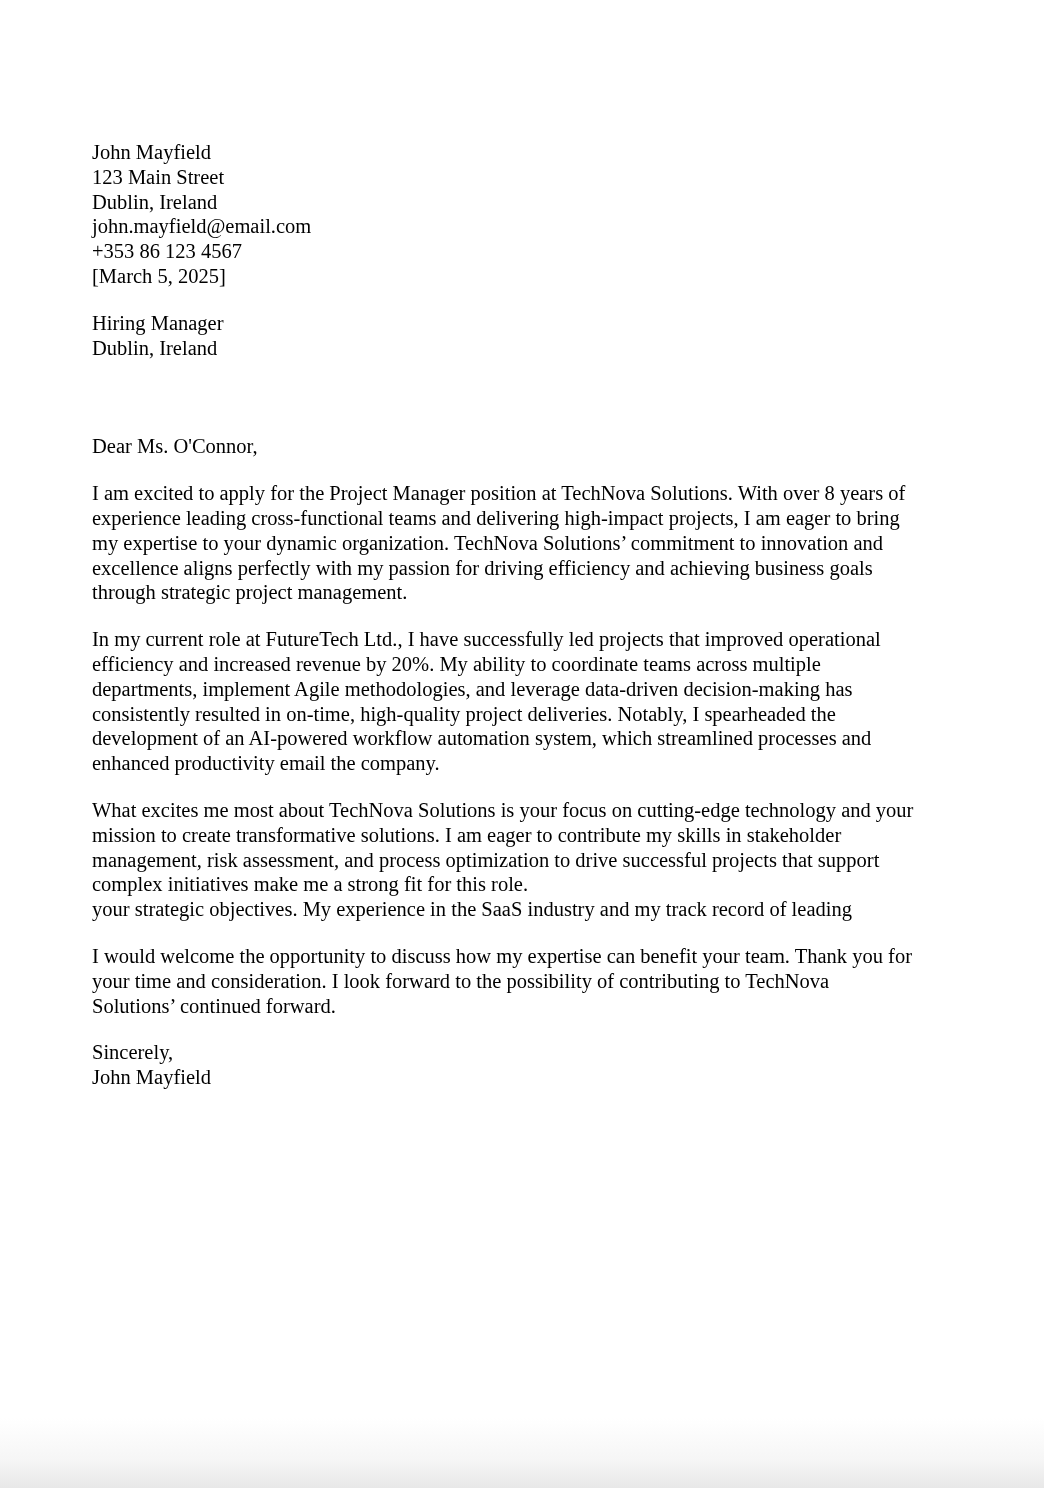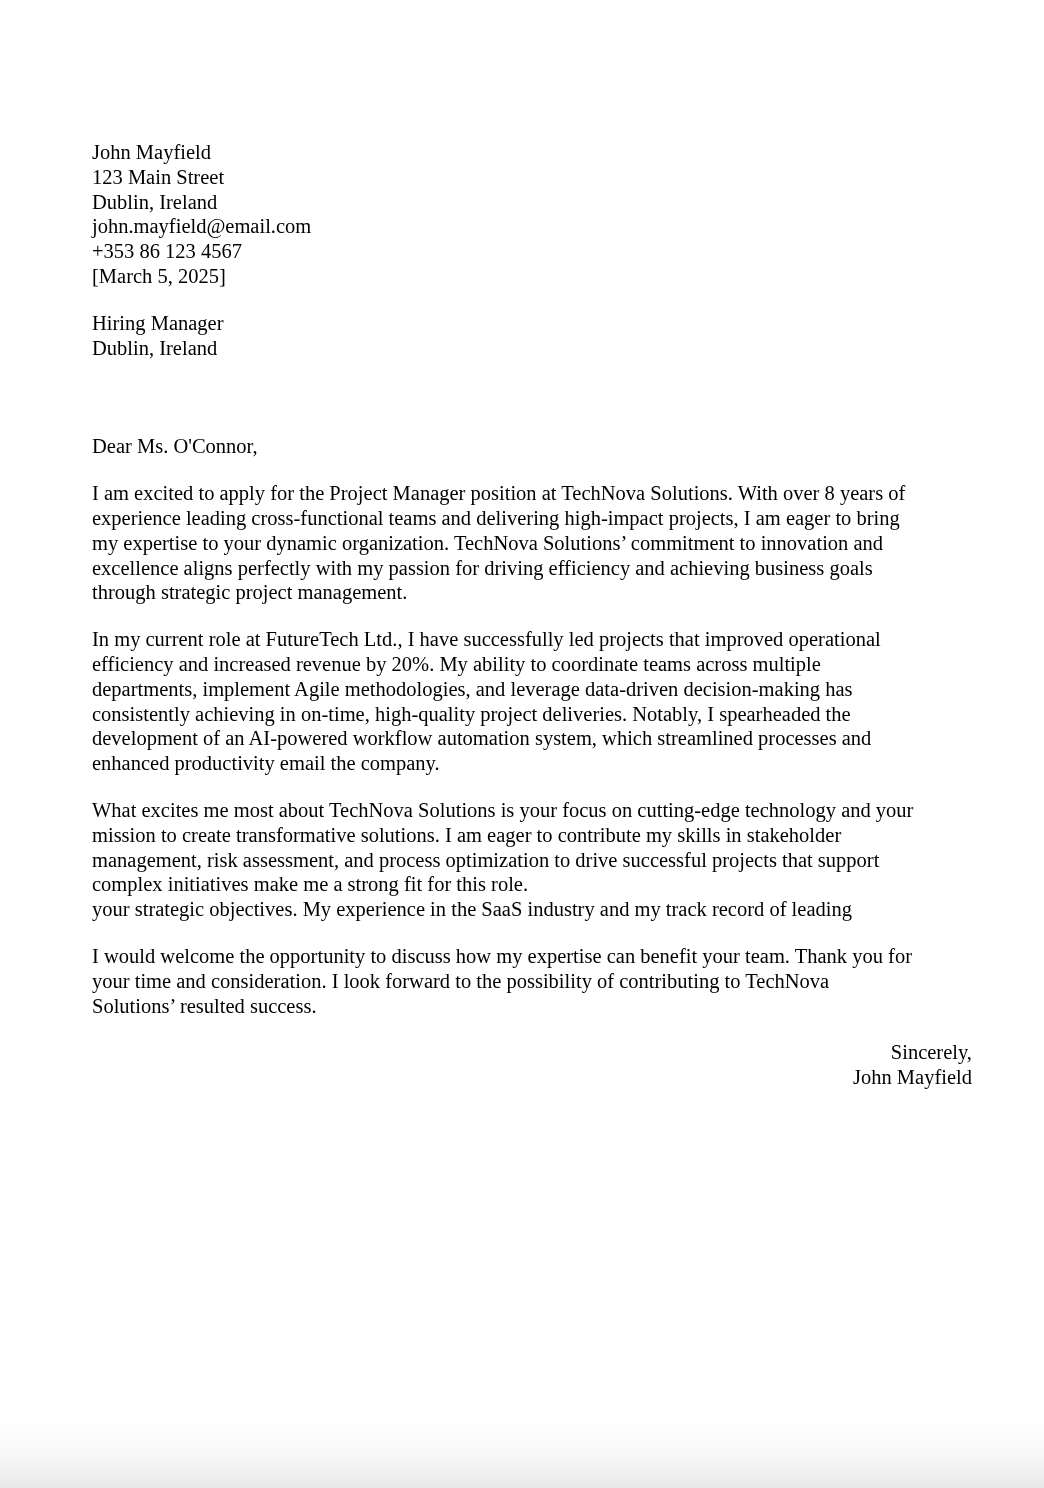--- a/index.html
+++ b/index.html
@@ -24,21 +24,21 @@
       line-height: 24.8px;
       font-family: Liberation Serif, serif;
     }
     .block { margin: 0; }
     .line { display: block; white-space: nowrap; }
     .sender { margin-bottom: 22px; }
     .recipient { margin-bottom: 0; }
     .salutation { margin-top: 74px; margin-bottom: 22px; }
     .para { margin: 0 0 22px 0; }
     .para .line { white-space: nowrap; }
-    .closing { margin-top: 12px; text-align: right; }
+    .closing { margin-top: 12px; }
     .bottom-fade {
       position: absolute;
       left: 0; right: 0; bottom: 0;
       height: 70px;
       background: linear-gradient(to bottom, rgba(255,255,255,0) 0%, #f6f6f6 60%, #e8e8e8 100%);
     }
   </style>
 </head>
 <body>
 
@@ -67,37 +67,37 @@
     <span class="line">experience leading cross-functional teams and delivering high-impact projects, I am eager to bring</span>
     <span class="line">my expertise to your dynamic organization. TechNova Solutions’ commitment to innovation and</span>
     <span class="line">excellence aligns perfectly with my passion for driving efficiency and achieving business goals</span>
     <span class="line">through strategic project management.</span>
   </div>
 
   <div class="para">
     <span class="line">In my current role at FutureTech Ltd., I have successfully led projects that improved operational</span>
     <span class="line">efficiency and increased revenue by 20%. My ability to coordinate teams across multiple</span>
     <span class="line">departments, implement Agile methodologies, and leverage data-driven decision-making has</span>
-    <span class="line">consistently achieving in on-time, high-quality project deliveries. Notably, I spearheaded the</span>
+    <span class="line">consistently resulted in on-time, high-quality project deliveries. Notably, I spearheaded the</span>
     <span class="line">development of an AI-powered workflow automation system, which streamlined processes and</span>
     <span class="line">enhanced productivity email the company.</span>
   </div>
 
   <div class="para">
     <span class="line">What excites me most about TechNova Solutions is your focus on cutting-edge technology and your</span>
     <span class="line">mission to create transformative solutions. I am eager to contribute my skills in stakeholder</span>
     <span class="line">management, risk assessment, and process optimization to drive successful projects that support</span>
     <span class="line">complex initiatives make me a strong fit for this role.</span>
     <span class="line">your strategic objectives. My experience in the SaaS industry and my track record of leading</span>
   </div>
 
   <div class="para">
     <span class="line">I would welcome the opportunity to discuss how my expertise can benefit your team. Thank you for</span>
     <span class="line">your time and consideration. I look forward to the possibility of contributing to TechNova</span>
-    <span class="line">Solutions’ resulted success.</span>
+    <span class="line">Solutions’ continued forward.</span>
   </div>
 
   <div class="block closing">
     <span class="line">Sincerely,</span>
     <span class="line">John Mayfield</span>
   </div>
 
 </div>
 
 <div class="bottom-fade"></div>

